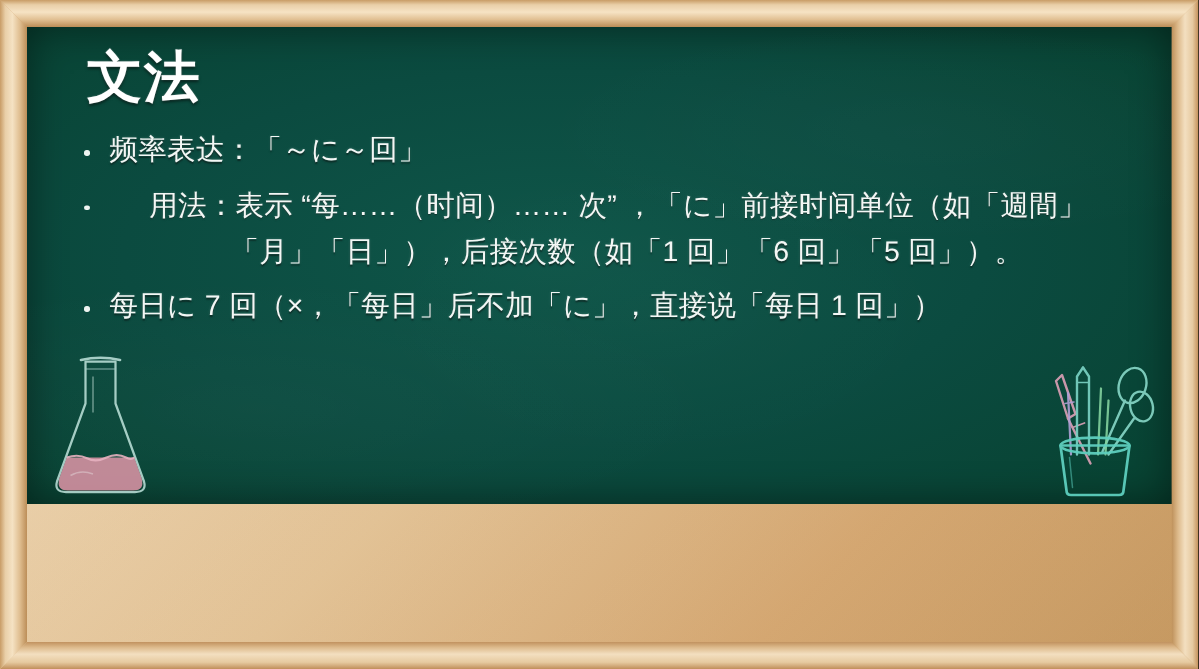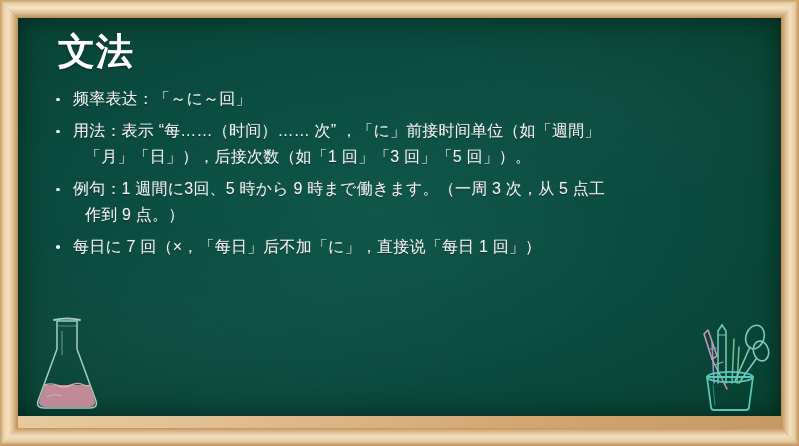--- a/index.html
+++ b/index.html
@@ -44,21 +44,21 @@
   .frame-right {
     top: 0; right: 0; width: 18px; height: 446px;
     background: linear-gradient(270deg, #c38f59 0%, #e6caa1 22%, #f3dfc0 50%, #ddba8b 76%, #bd8f59 100%);
     clip-path: polygon(18px 0, 18px 446px, 0 428px, 0 18px);
   }
 
   
   #board {
     position: absolute;
     left: 18px; top: 18px;
-    width: 763px; height: 398px;
+    width: 763px; height: 318px;
     background:
       radial-gradient(125% 130% at 46% 48%, #0f5649 0%, #0b4b40 30%, #07412f 62%, #03332a 86%, #022b23 100%);
     box-shadow: inset 0 0 26px rgba(0,0,0,0.45);
     overflow: hidden;
   }
   
   #board::after {
     content: "";
     position: absolute; inset: 0;
     background:
@@ -85,40 +85,41 @@
   #body {
     position: absolute;
     left: 33px; top: 68px;
     width: 700px;
     z-index: 4;
   }
   .bullet-row {
     position: relative;
     display: block;
     color: #f3f7f5;
-    font-size: 16px;
+    font-size: 19px;
     line-height: 1.62;
     padding-left: 22px;
     margin-bottom: 6px;
     text-shadow: 0 1px 1px rgba(0,0,0,0.5), 0 0 2px rgba(210,235,228,0.25);
     letter-spacing: 0.2px;
   }
   .bullet-row .dot {
     position: absolute;
     left: 5px;
     top: 0.74em;
     width: 3.6px; height: 3.6px;
     border-radius: 50%;
     background: #eef4f1;
   }
   .bullet-row .txt { display: block; text-indent: 0; }
 
   
   .bullet-row.twoline .txt {
     padding-left: 0;
+    text-align: center;
   }
   .bullet-row.twoline .txt .l2 {
     display: block;
     padding-left: 12px;
   }
 
   
   .deco { position: absolute; z-index: 2; pointer-events: none; opacity: 0.95; }
   #flask { left: 6px;  bottom: 2px;  width: 90px;  height: 105px; }
   #cup   { right: 4px; bottom: 2px;  width: 100px; height: 105px; }
@@ -141,31 +142,24 @@
 
       <div class="bullet-row">
         <span class="dot"></span>
         <span class="txt">频率表达：「～に～回」</span>
       </div>
 
       <div class="bullet-row twoline">
         <span class="dot"></span>
         <span class="txt">
           <span class="l1">用法：表示 “每……（时间）…… 次” ，「に」前接时间单位（如「週間」</span>
-          <span class="l2">「月」「日」），后接次数（如「1 回」「3 回」「5 回」）。</span>
+          <span class="l2">「月」「日」），后接次数（如「1 回」「6 回」「5 回」）。</span>
         </span>
       </div>
 
-      <div class="bullet-row twoline">
-        <span class="dot"></span>
-        <span class="txt">
-          <span class="l1">例句：1 週間に3回、5 時から 9 時まで働きます。（一周 3 次，从 5 点工</span>
-          <span class="l2">作到 9 点。）</span>
-        </span>
-      </div>
 
 
       <div class="bullet-row">
         <span class="dot"></span>
         <span class="txt">每日に 7 回（×，「每日」后不加「に」，直接说「每日 1 回」）</span>
       </div>
 
 
     </div>
 

